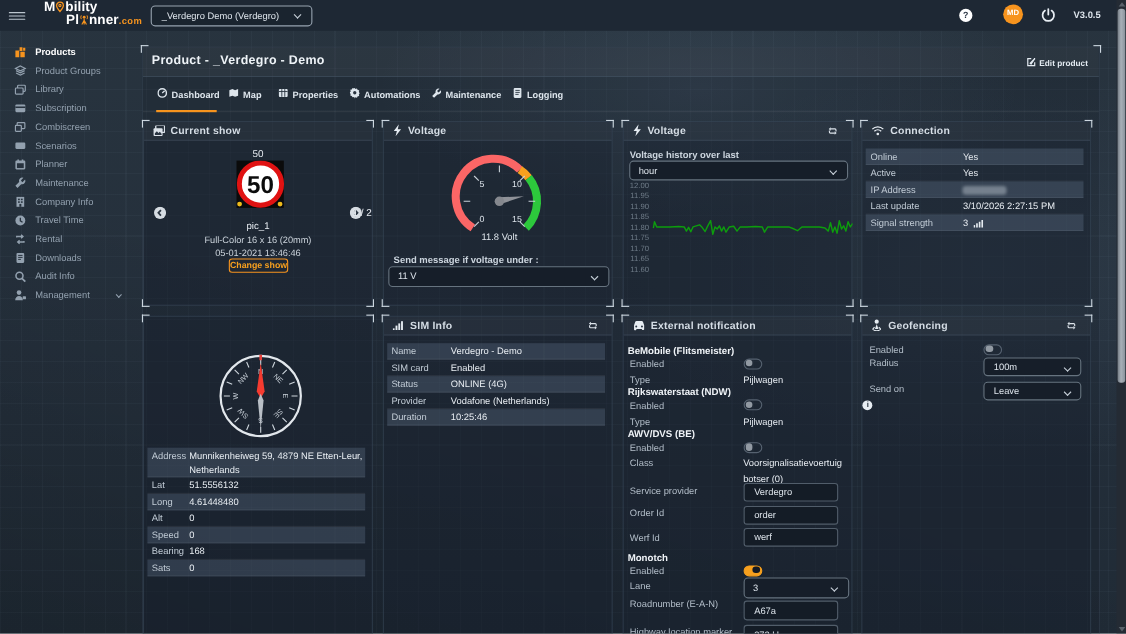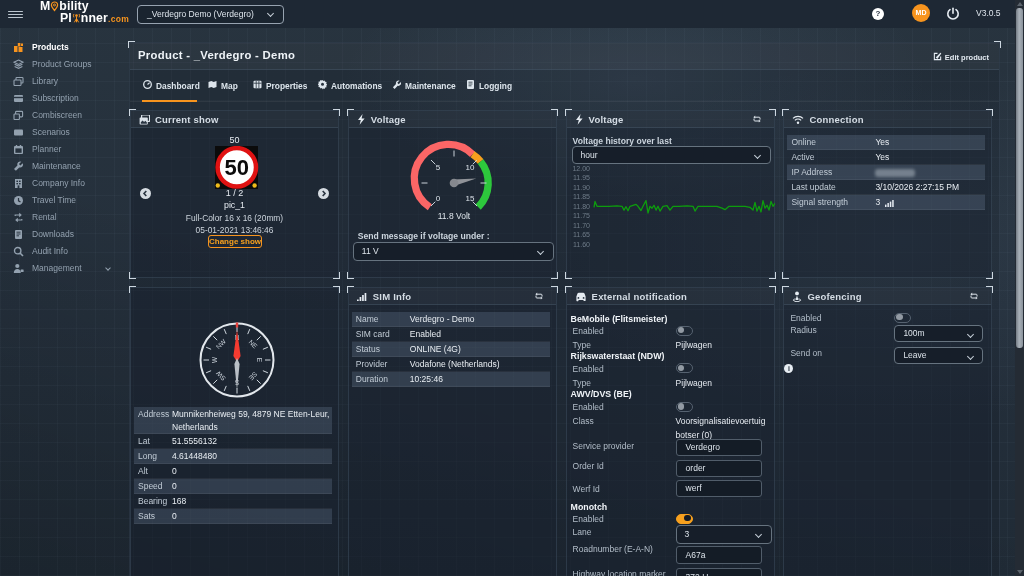--- a/index.html
+++ b/index.html
@@ -13,21 +13,21 @@
 
 #topbar{position:absolute;left:0;top:0;width:1024px;height:28px;background:#1e2834;z-index:5}
 .hline{position:absolute;background:#bcc6cf;height:1.3px;width:15px;left:8px;border-radius:1px}
 #logo{position:absolute;left:40px;top:1px;line-height:11.5px;font-weight:bold;color:#fff;font-size:12.3px;letter-spacing:.1px}
 #logo .l2{margin-left:20px}
 #logo .com{color:#f7941e;font-size:8.5px;letter-spacing:.4px}
 #hsel{position:absolute;left:137px;top:5px;width:147px;height:19px;border:1px solid #97a3b0;border-radius:4px;background:#1a242f;font-size:8.5px;color:#dfe6ed;line-height:17px;padding-left:9px}
 .chev{position:absolute;width:5px;height:5px;border-right:1.4px solid #c7d0d9;border-bottom:1.4px solid #c7d0d9;transform:rotate(45deg)}
 #help{position:absolute;left:872px;top:8px;width:12px;height:12px;border-radius:50%;background:#fff;color:#273241;font-size:8px;font-weight:bold;text-align:center;line-height:12px}
 #md{position:absolute;left:912px;top:4px;width:18px;height:18px;border-radius:50%;background:#f7941e;color:#fff;font-size:7px;font-weight:bold;text-align:center;line-height:18px}
-#ver{position:absolute;left:976px;top:8px;font-size:8.5px;color:#dfe6ed;font-weight:normal}
+#ver{position:absolute;left:976px;top:8px;font-size:8.5px;color:#dfe6ed;font-weight:bold}
 
 #sidebar{position:absolute;left:0;top:28px;width:128px;height:548px}
 .sitem{position:absolute;left:0;width:128px;height:17px;font-size:8.5px;color:#93a1af;line-height:17px}
 .sitem .txt{position:absolute;left:32px;top:0}
 .sitem .ico{position:absolute;left:13px;top:3.5px;width:11px;height:11px}
 .sitem.on{color:#fff;font-weight:bold}
 
 #wrap{position:absolute;left:129px;top:42px;width:871px;height:534px;border:1px solid #41526355;border-bottom:none;background:rgba(16,24,34,.18)}
 #trow{position:absolute;left:0;top:0;width:869px;height:27px;background:rgba(255,255,255,.045);border-bottom:1px solid #44556688}
 #ttl{position:absolute;left:8px;top:6px;font-size:11.3px;font-weight:bold;letter-spacing:.3px;color:#eef3f7}
@@ -261,21 +261,21 @@
           <circle cx="39.6" cy="39.5" r="2.2" fill="#eebb1b"></circle>
         </svg></div>
       <svg style="position:absolute;left:9px;top:77px" width="11" height="11" viewBox="0 0 11 11">
         <circle cx="5.5" cy="5.5" r="5.5" fill="#d6dce2"></circle>
         <path d="M6.3 3 4 5.5 6.3 8" stroke="#2a3541" stroke-width="1.6" fill="none"></path>
       </svg>
       <svg style="position:absolute;left:187px;top:77px" width="11" height="11" viewBox="0 0 11 11">
         <circle cx="5.5" cy="5.5" r="5.5" fill="#d6dce2"></circle>
         <path d="M4.7 3 7 5.5 4.7 8" stroke="#2a3541" stroke-width="1.6" fill="none"></path>
       </svg>
-      <div class="val" style="left:0;top:76.5px;width:100%;text-align:center;font-size:9px">1 / 2</div>
+      <div class="val" style="left:0;top:76.5px;width:100%;text-align:right;font-size:9px">1 / 2</div>
       <div class="val" style="left:0;top:89px;width:100%;text-align:center;font-size:8.8px">pic_1</div>
       <div class="val" style="left:0;top:101.5px;width:100%;text-align:center;font-size:8.4px;color:#ccd4dc">Full-Color 16 x 16 (20mm)</div>
       <div class="val" style="left:0;top:113.5px;width:100%;text-align:center;font-size:8.4px;color:#ccd4dc">05-01-2021 13:46:46</div>
       <div style="position:absolute;left:77px;top:124px;width:54px;height:13px;border:1px solid #f7941e;border-radius:3px;color:#f7a01e;font-size:8px;font-weight:bold;text-align:center;line-height:12px">Change show</div>
     </div>
     <div class="panel r1 c2">
       <span class="ck tl"></span>
       <span class="ck tr"></span>
       <span class="ck bl"></span>
       <span class="ck br"></span>

